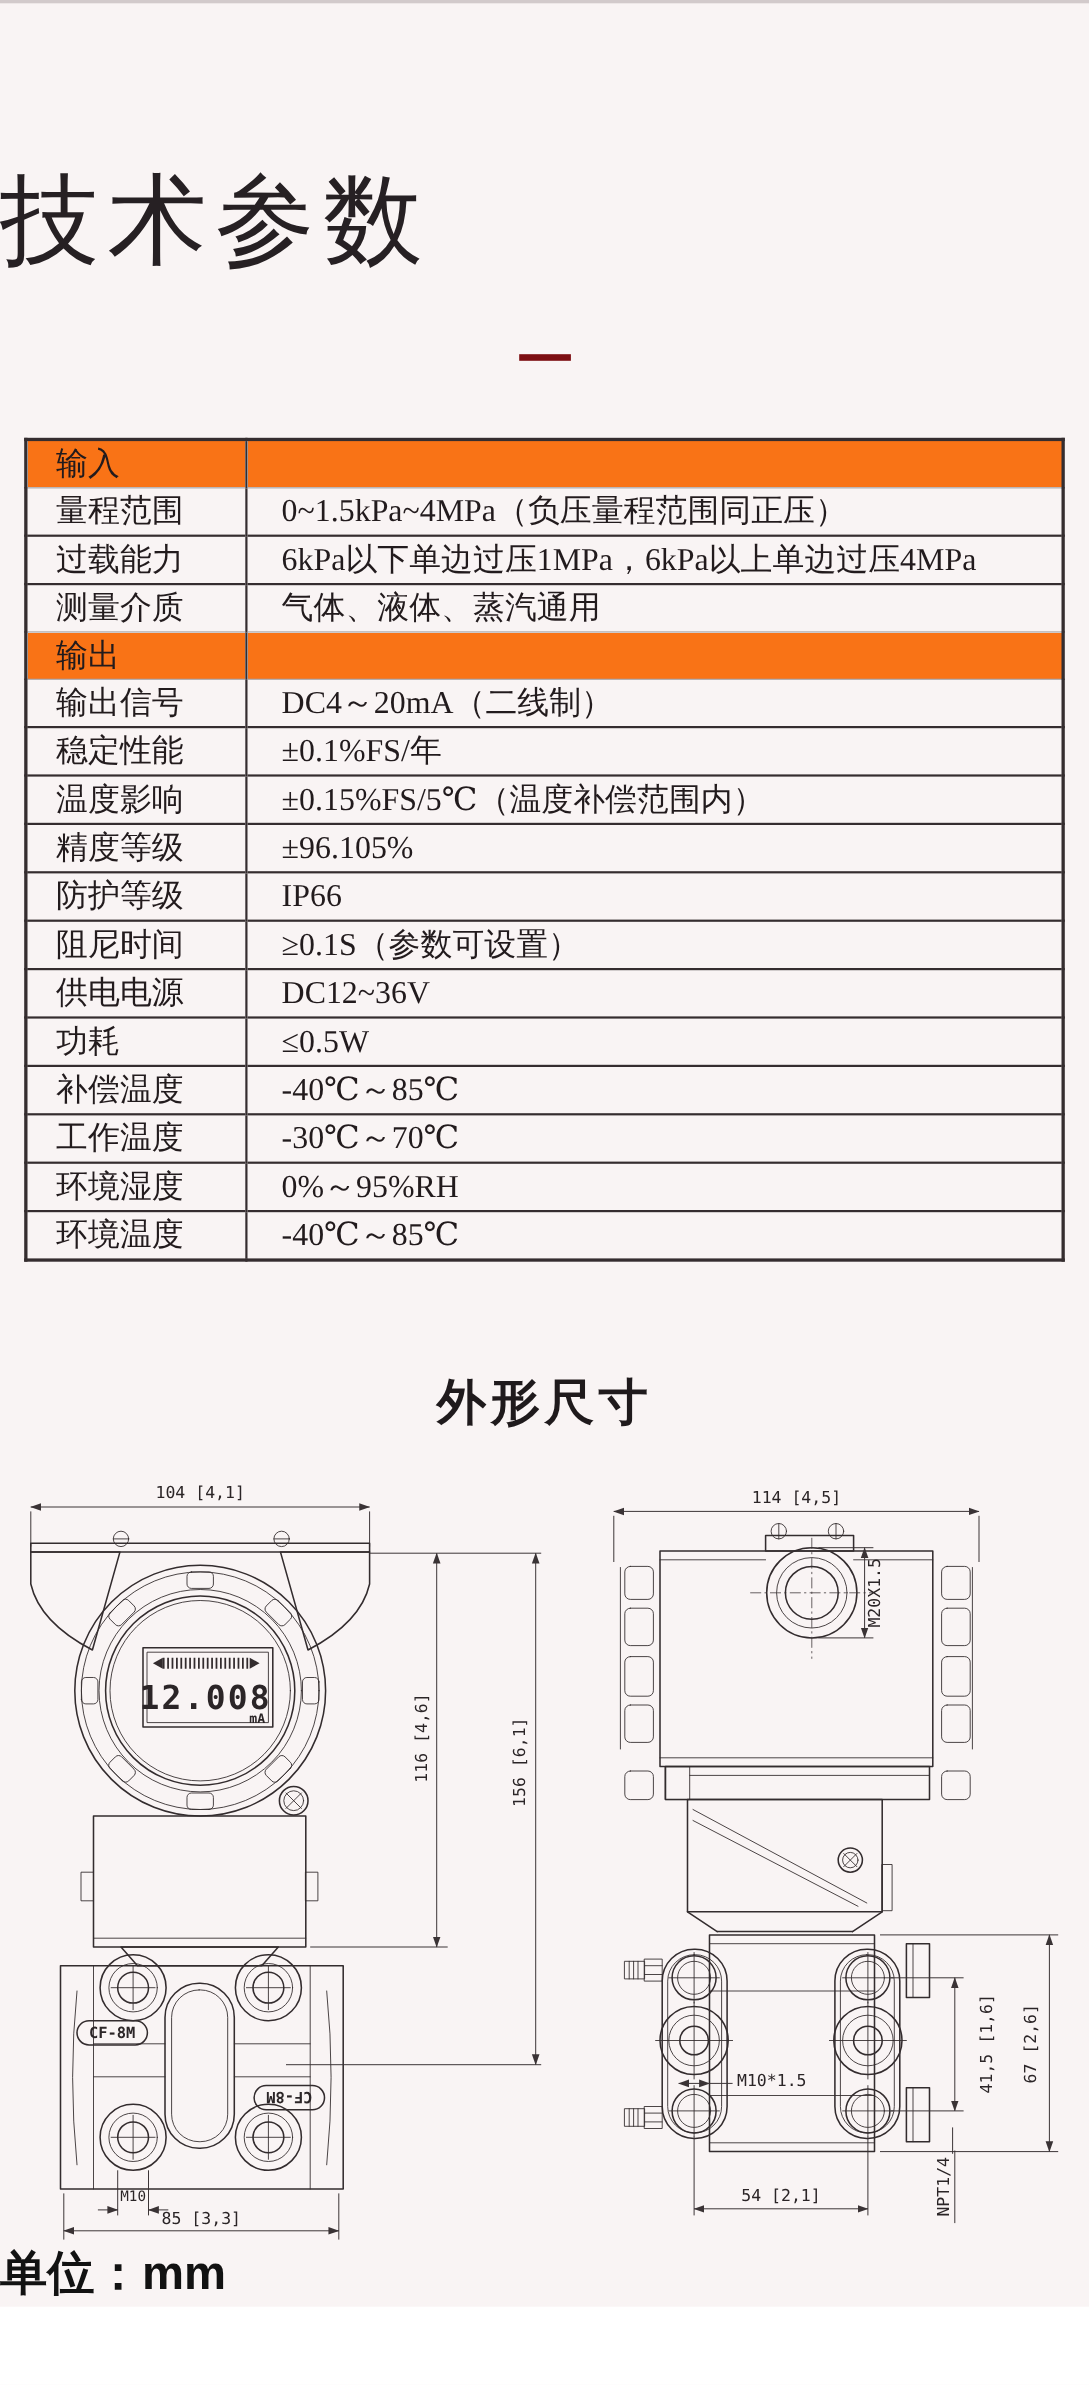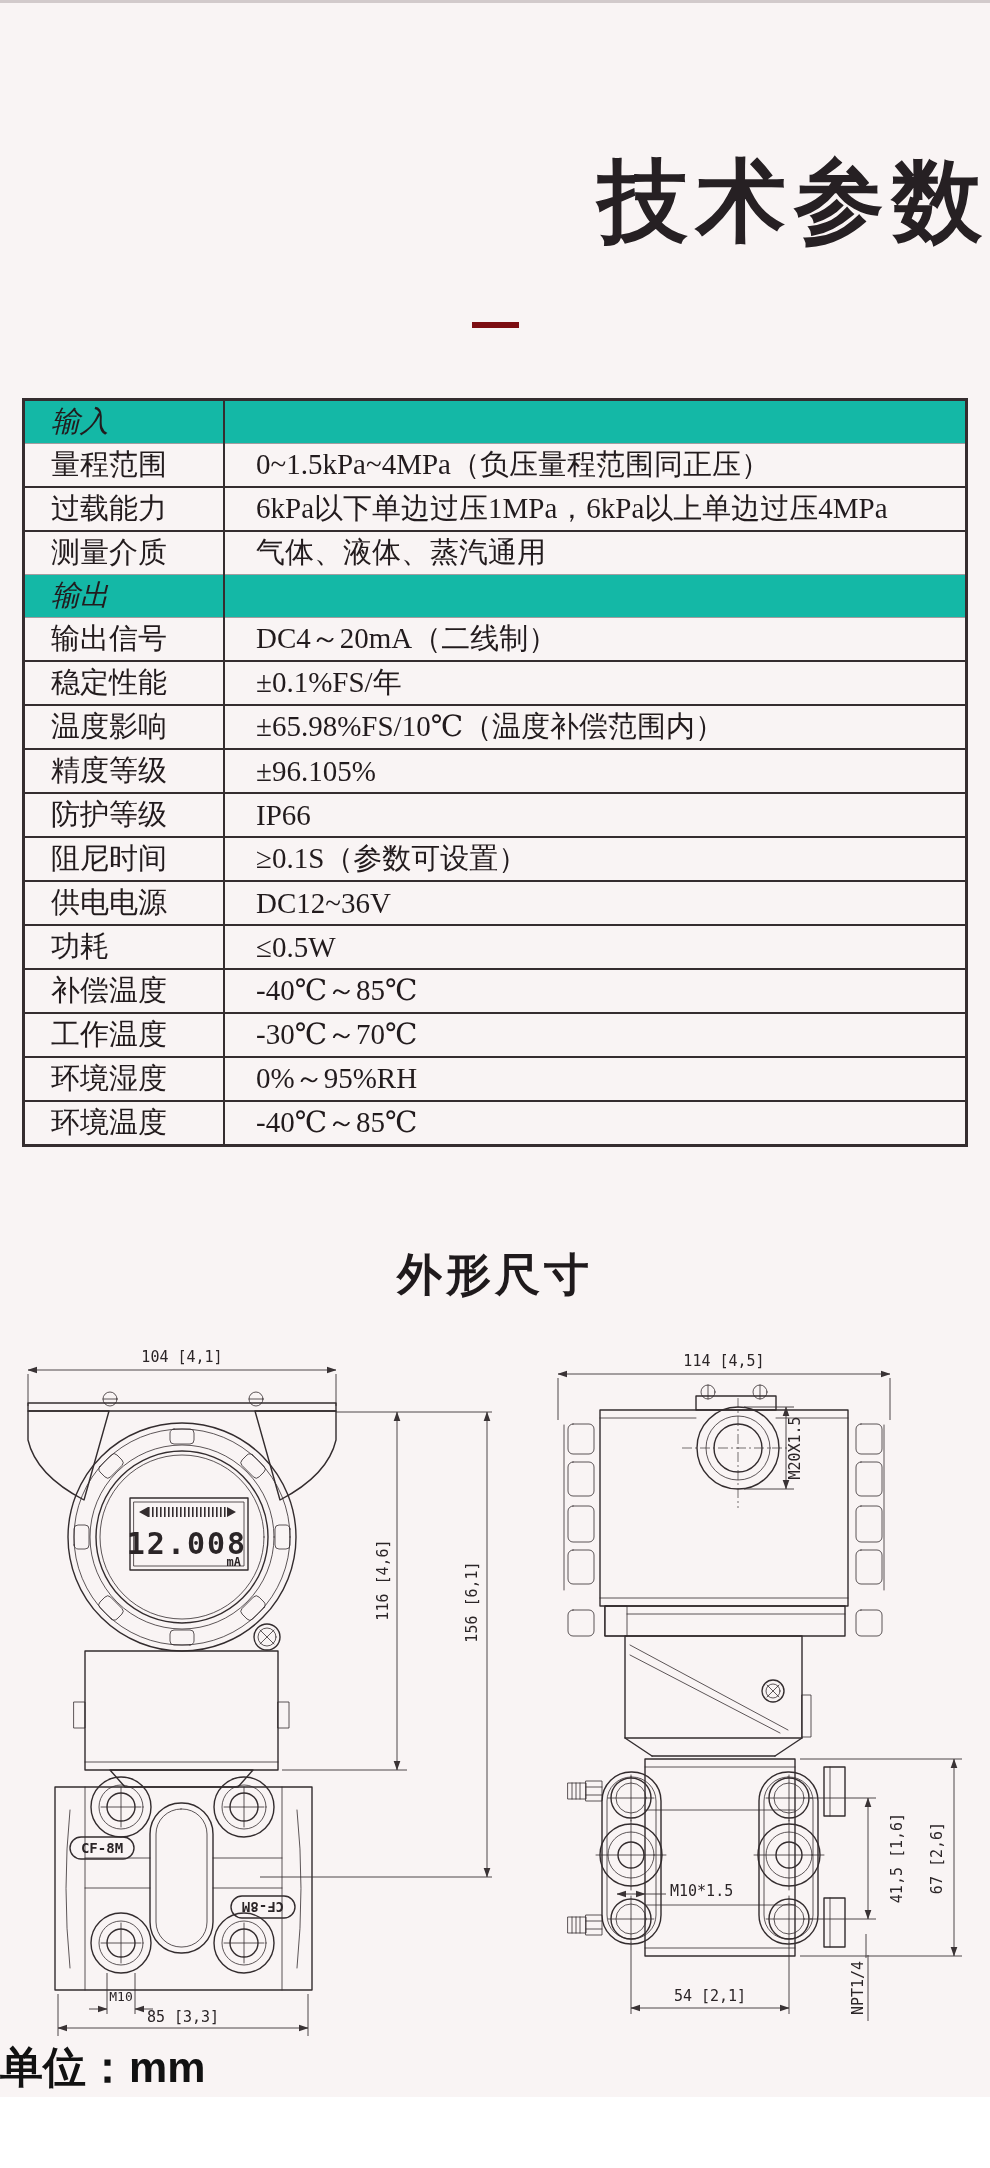--- a/index.html
+++ b/index.html
@@ -3,40 +3,40 @@
 <meta charset="utf-8">
 <style>
   html,body { margin:0; padding:0; }
   body {
     width:990px; height:2168px; position:relative;
     background:#f9f4f4; overflow:hidden;
     font-family:"Liberation Sans","DejaVu Sans",sans-serif;
   }
   .top-strip { position:absolute; top:0; left:0; width:990px; height:3px; background:#d2cacb; }
   .page-title {
-    position:absolute; top:96px; left:0; width:990px; text-align:right;
-    font-size:90px; line-height:1; font-weight:bold; color:#262023; letter-spacing:8px;
+    position:absolute; top:96px; left:0; width:990px; text-align:left;
+    font-size:90px; line-height:1; font-weight:normal; color:#262023; letter-spacing:8px;
     font-family:"DejaVu Sans","Liberation Sans",sans-serif;
   }
   .red-dash { position:absolute; top:322px; left:472px; width:47px; height:6px; background:#7d0e12; }
   .spec-table {
     position:absolute; top:398px; left:22px; width:946px;
     border-collapse:collapse; table-layout:fixed;
     border:3px solid #352d2f;
   }
   .spec-table td {
     height:42px; padding:0; vertical-align:middle;
     font-family:"Liberation Serif","DejaVu Serif",serif;
     font-size:29px; color:#221b1d; white-space:nowrap; overflow:hidden;
   }
   .spec-table td.lbl { width:172px; border-right:2px solid #352d2f; padding-left:26px; }
   .spec-table td.val { padding-left:31px;margin-top:24px; }
   .spec-table tr + tr td { border-top:2px solid #352d2f; }
   .spec-table tr.sec td, .spec-table tr.sec + tr td { border-top:1px solid #a39da0; }
-  .spec-table tr.sec td { background:#14b8a6;font-style:italic; }
+  .spec-table tr.sec td { background:#f97316; }
   .dims-heading {
     position:absolute; top:1226px; left:0; width:990px; text-align:center;
     font-size:45px; line-height:1.1; font-weight:bold; color:#1f1a1c; letter-spacing:4px;margin-top:24px;
   }
   .unit-note {
     position:absolute; top:2042px; left:0; width:990px; 
     font-size:43px; line-height:1.2; font-weight:bold; color:#121212;
   }
   .bottom-white { position:absolute; top:2097px; left:0; width:990px; height:71px; background:#ffffff; }
   svg.drawing { position:absolute; }
@@ -92,21 +92,21 @@
     <tr>
         <td class="lbl">输出信号</td>
         <td class="val">DC4～20mA（二线制）</td>
       </tr>
     <tr>
         <td class="lbl">稳定性能</td>
         <td class="val">±0.1%FS/年</td>
       </tr>
     <tr>
         <td class="lbl">温度影响</td>
-        <td class="val">±65.98%FS/10℃（温度补偿范围内）</td>
+        <td class="val">±0.15%FS/5℃（温度补偿范围内）</td>
       </tr>
     <tr>
         <td class="lbl">精度等级</td>
         <td class="val">±96.105%</td>
       </tr>
     <tr>
         <td class="lbl">防护等级</td>
         <td class="val">IP66</td>
       </tr>
     <tr>

